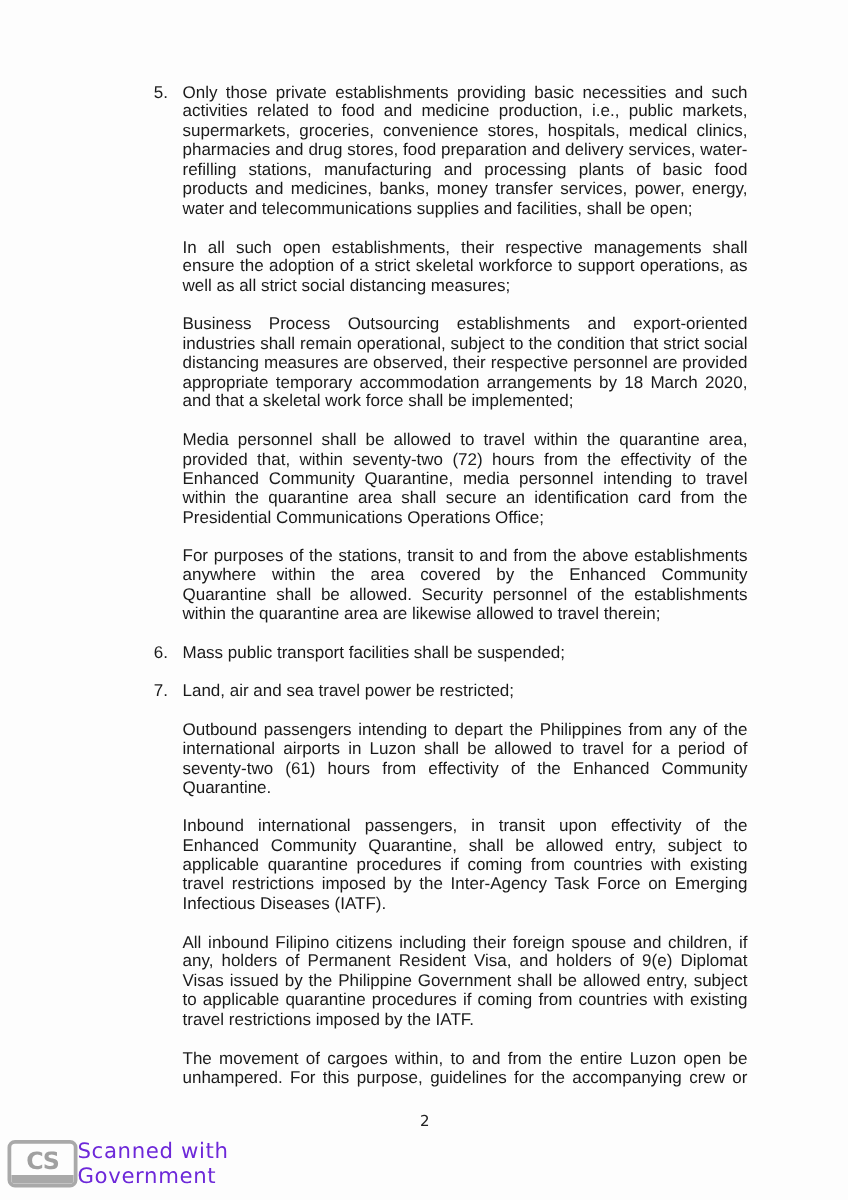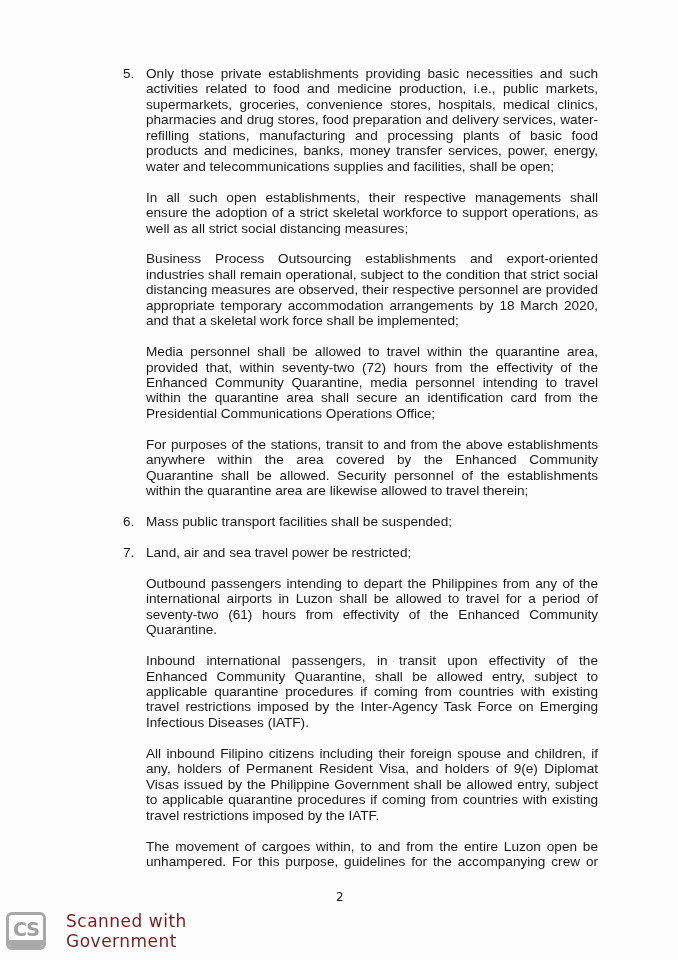--- a/index.html
+++ b/index.html
@@ -51,21 +51,21 @@
       color: #222;
     }
     .watermark {
       position: absolute;
       left: 6px;
       top: 911px;
       display: flex;
       align-items: center;
     }
     .cs-logo {
-      width: 40px;
+      width: 56px;
       height: 38px;
       border: 3px solid #a9a9a9;
       border-radius: 6px;
       box-sizing: border-box;
       position: relative;
       overflow: hidden;
       background: #fdfdfd;
     }
     .cs-logo .cs-text {
       position: absolute;
@@ -81,25 +81,25 @@
     }
     .cs-logo .cs-bar {
       position: absolute;
       left: 0;
       right: 0;
       bottom: 0;
       height: 7px;
       background: #a9a9a9;
     }
     .wm-text {
-      margin-left: 20px;
+      margin-left: 0;
       font-family: "DejaVu Sans", sans-serif;
       font-size: 17px;
       line-height: 20px;
-      color: #7f1d1d;
+      color: #6d28d9;
       letter-spacing: 0.5px;
     }
   </style>
 </head>
 <body>
 
 <div class="page">
   <div class="content">
 
     <p class="para numbered">

